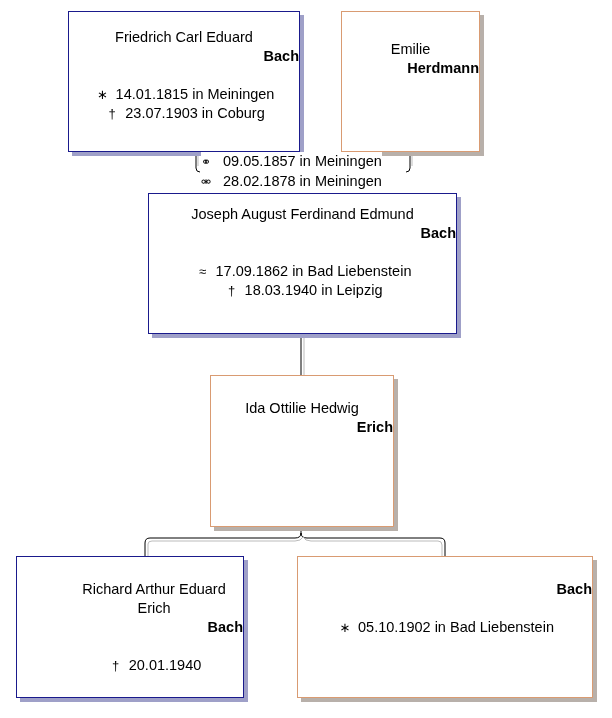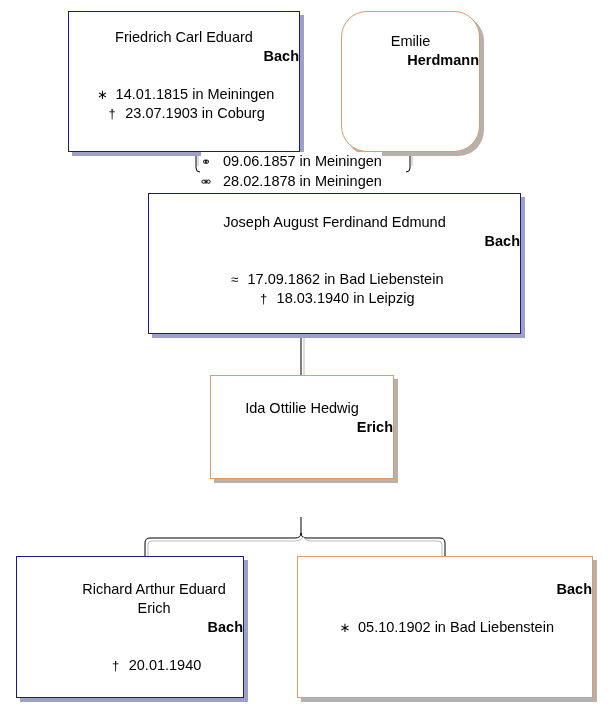--- a/index.html
+++ b/index.html
@@ -36,41 +36,41 @@
 </svg>
 
 <div class="box male" style="left:68px;top:11px;width:232px;height:141px;padding-top:16px;">
   <span class="given">Friedrich Carl Eduard</span>
   <span class="surname">Bach</span>
   <span class="gap"></span>
   <span class="ev"><span class="sym">∗</span> <span>14.01.1815 in Meiningen</span></span>
   <span class="ev"><span class="sym">†</span> <span>23.07.1903 in Coburg</span></span>
 </div>
 
-<div class="box female" style="left:341px;top:11px;width:139px;height:141px;padding-top:20px;border-radius:26px;">
+<div class="box female" style="left:341px;top:11px;width:139px;height:141px;padding-top:28px;">
   <span class="given">Emilie</span>
   <span class="surname">Herdmann</span>
 </div>
 
 <div class="marr" style="left:201px;top:152px;">
-  <span class="msym">⚭</span><span>09.06.1857 in Meiningen</span>
+  <span class="msym">⚭</span><span>09.05.1857 in Meiningen</span>
 </div>
 <div class="marr" style="left:201px;top:172px;">
   <span class="msym">⚮</span><span>28.02.1878 in Meiningen</span>
 </div>
 
-<div class="box male" style="left:148px;top:193px;width:373px;height:141px;padding-top:19px;">
+<div class="box male" style="left:148px;top:193px;width:309px;height:141px;padding-top:11px;">
   <span class="given">Joseph August Ferdinand Edmund</span>
   <span class="surname">Bach</span>
   <span class="gap"></span>
   <span class="ev"><span class="sym">≈</span> <span>17.09.1862 in Bad Liebenstein</span></span>
   <span class="ev"><span class="sym">†</span> <span>18.03.1940 in Leipzig</span></span>
 </div>
 
-<div class="box female" style="left:210px;top:375px;width:184px;height:104px;padding-top:23px;">
+<div class="box female" style="left:210px;top:375px;width:184px;height:152px;padding-top:23px;">
   <span class="given">Ida Ottilie Hedwig</span>
   <span class="surname">Erich</span>
 </div>
 
 <div class="box male" style="left:16px;top:556px;width:228px;height:142px;padding-top:23px;padding-left:48px;">
   <span class="given">Richard Arthur Eduard Erich</span>
   <span class="surname">Bach</span>
   <span class="gap"></span>
   <span class="ev"><span class="sym">†</span> <span>20.01.1940</span></span>
 </div>

